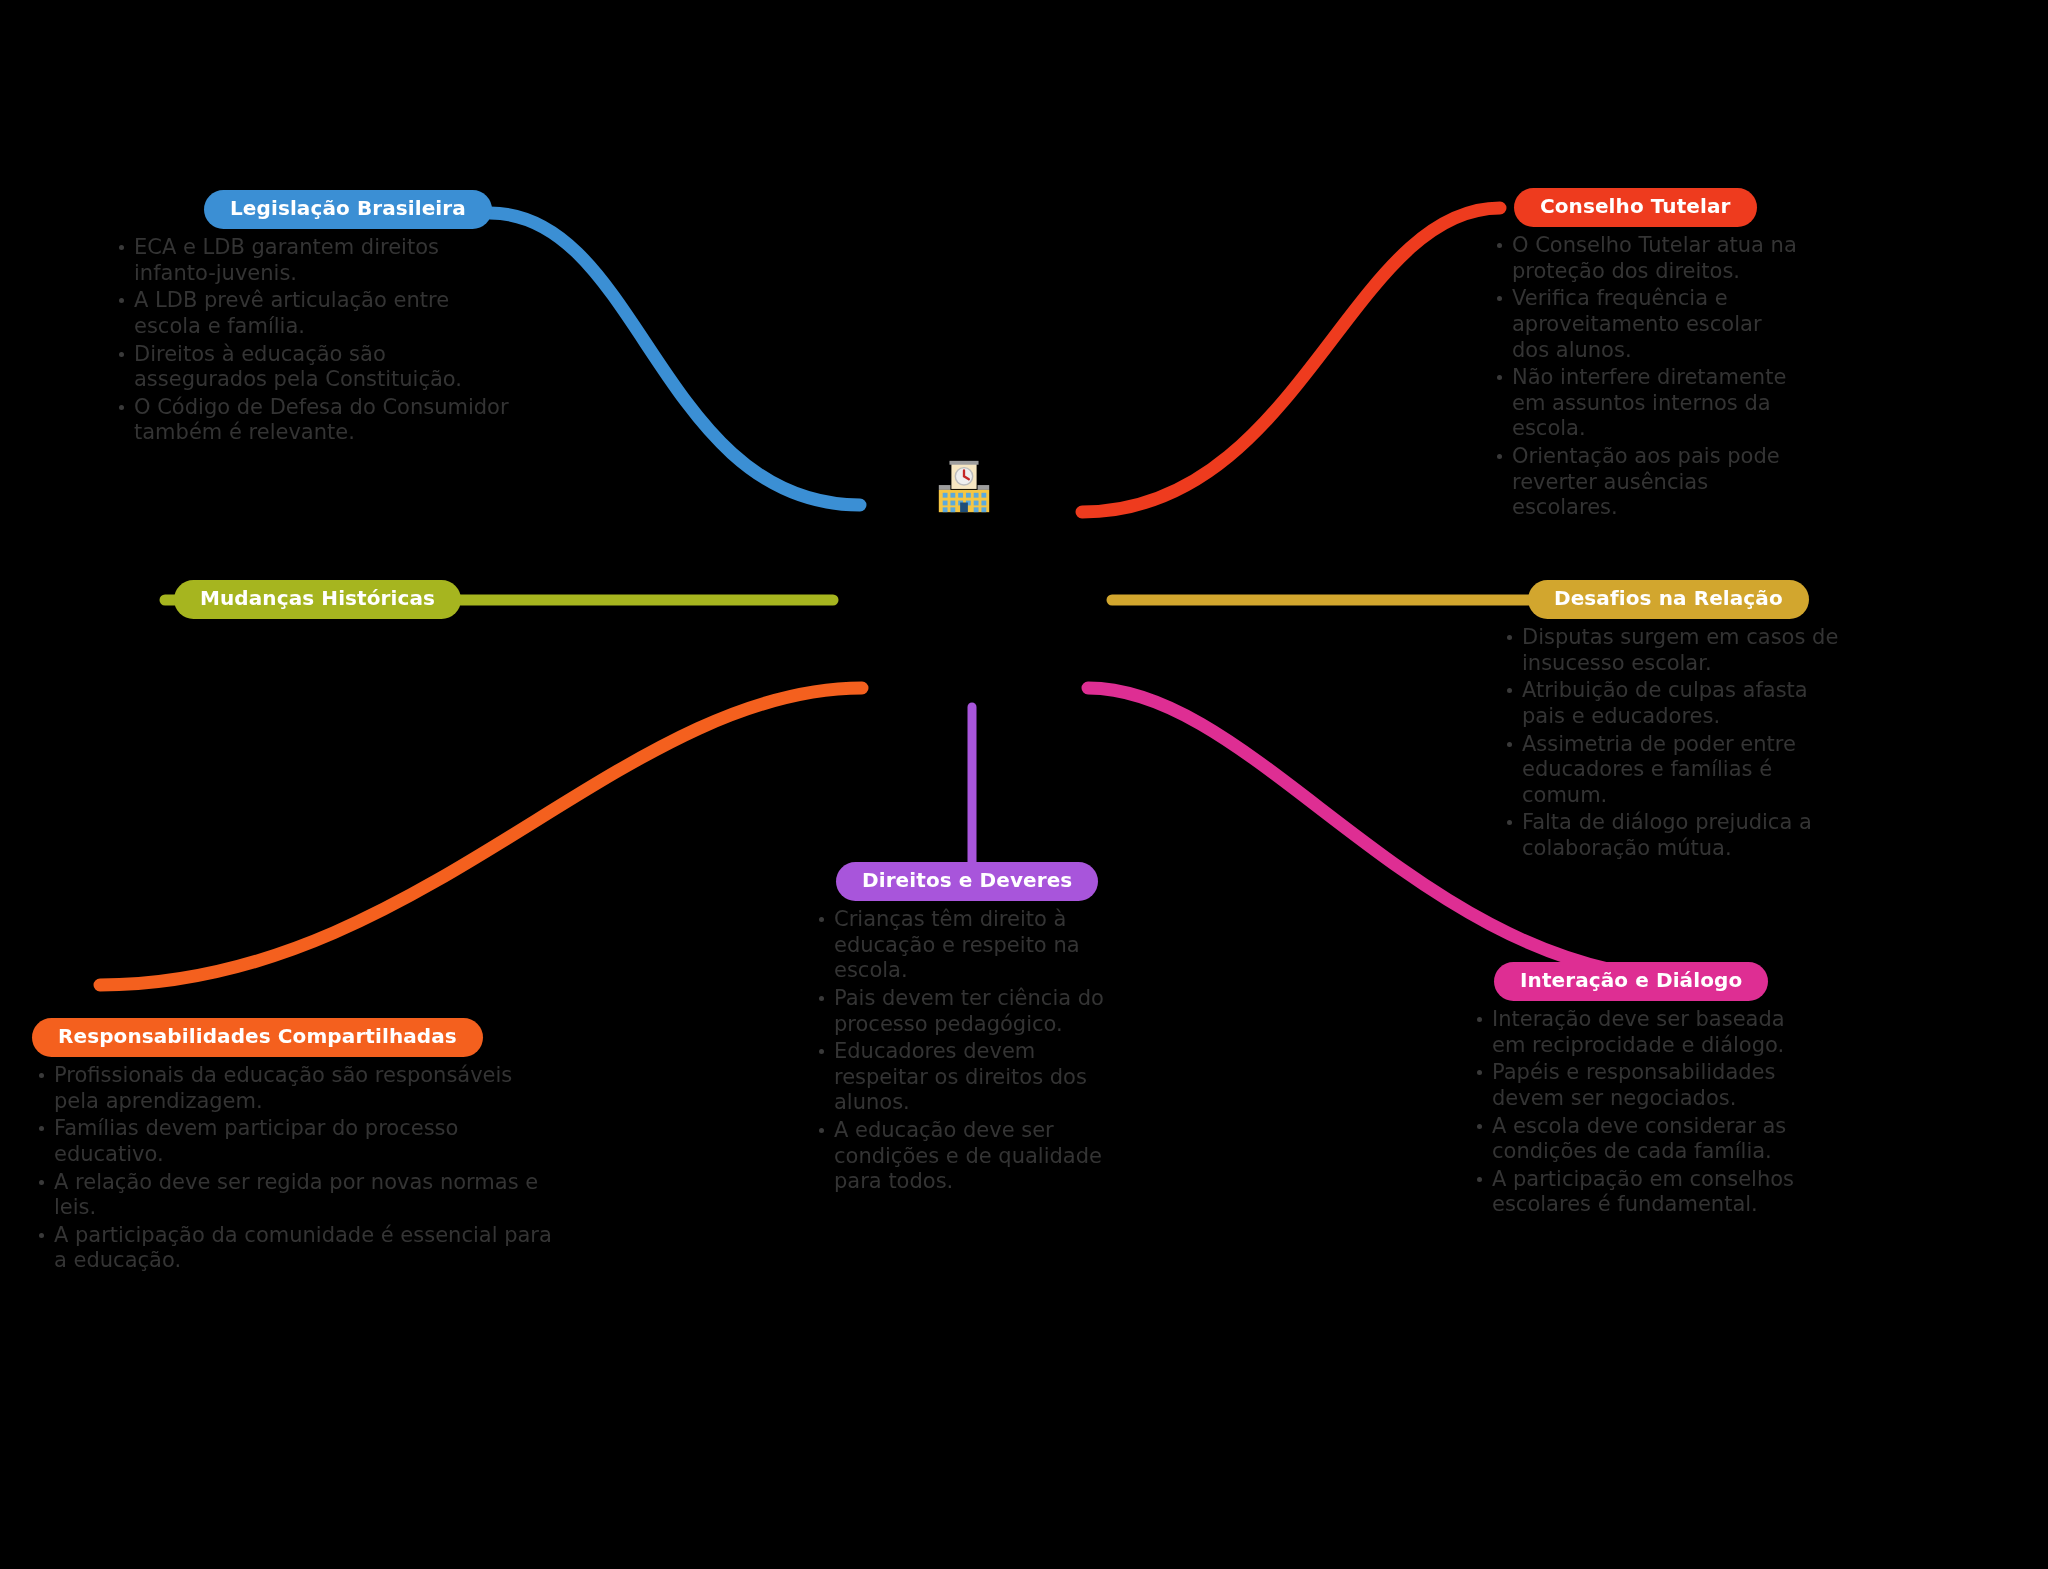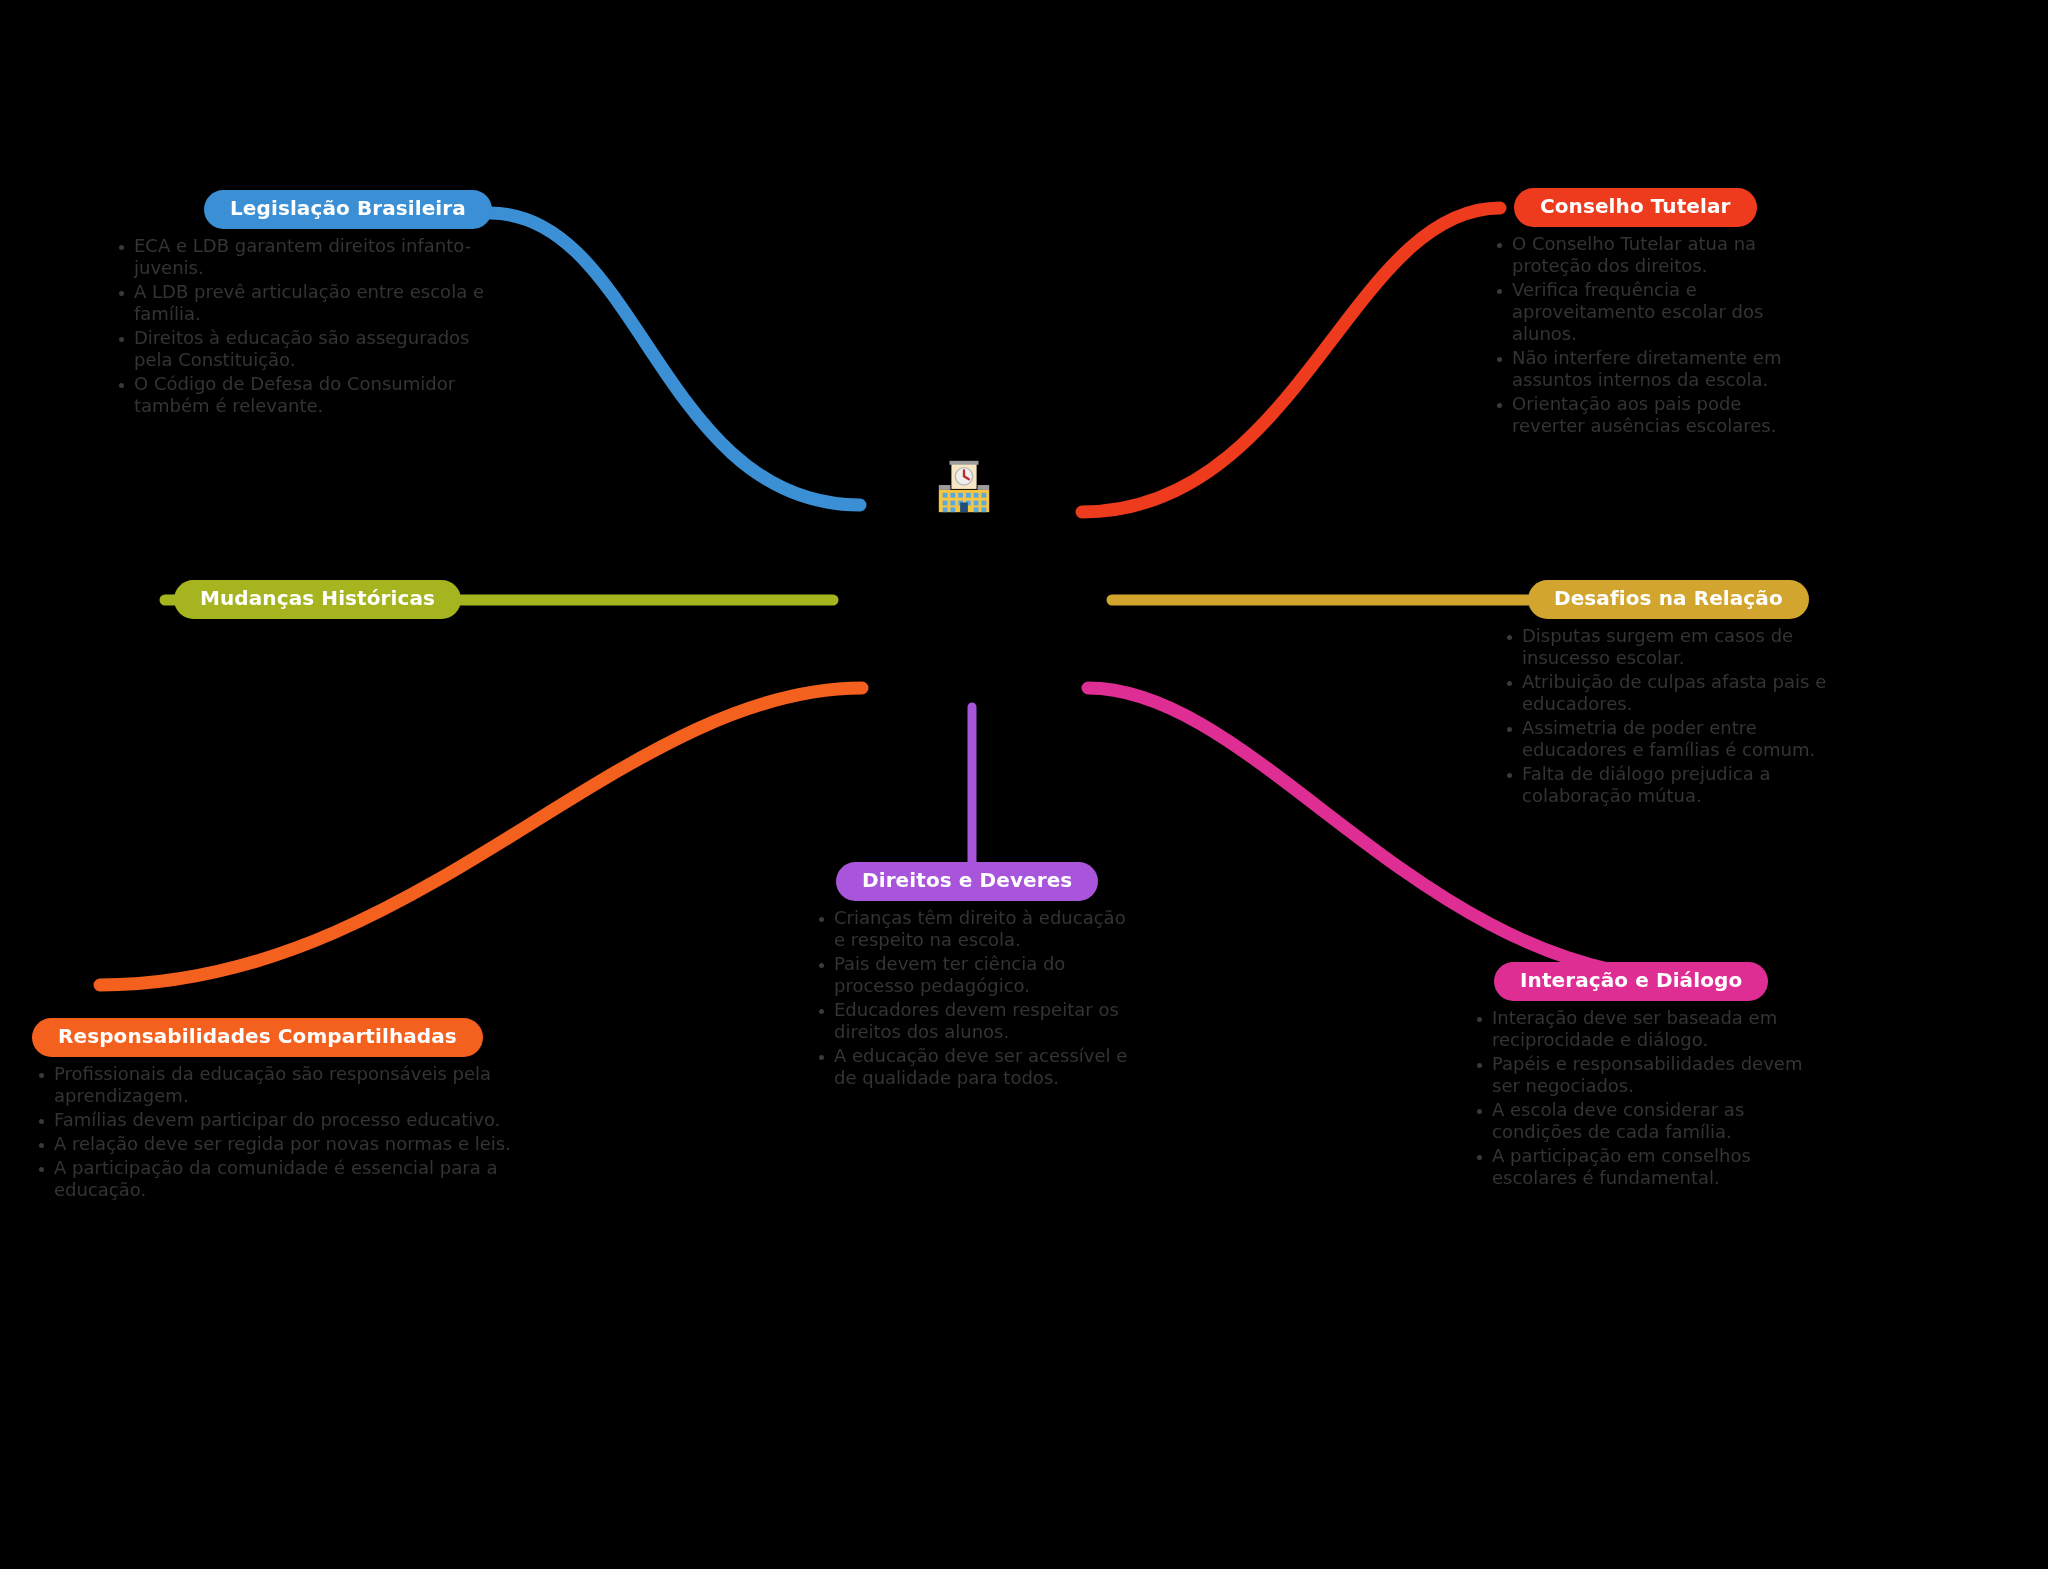--- a/index.html
+++ b/index.html
@@ -65,21 +65,21 @@
 
   .branch-list {
     list-style: none;
     margin: 6px 0 0 0;
     padding: 0;
   }
 
   .branch-list li {
     position: relative;
     color: #343434;
-    font-size: 18px;
+    font-size: 21px;
     line-height: 1.22;
     font-weight: 500;
     padding-left: 22px;
     margin-bottom: 2px;
   }
   .branch-list li::before {
     content: "";
     position: absolute;
     left: 7px;
     top: 10px;
@@ -194,21 +194,21 @@
       <li>A participação da comunidade é essencial para a educação.</li>
     </ul>
   </div>
 
   <div class="branch" style="left:812px; top:862px; width:320px;">
     <div class="branch-header hdr-indent-3" style="background:#A855DB;text-align:right;">Direitos e Deveres</div>
     <ul class="branch-list">
       <li>Crianças têm direito à educação e respeito na escola.</li>
       <li>Pais devem ter ciência do processo pedagógico.</li>
       <li>Educadores devem respeitar os direitos dos alunos.</li>
-      <li>A educação deve ser acessível e de qualidade para todos.</li>
+      <li>A educação deve ser condições e de qualidade para todos.</li>
     </ul>
   </div>
 
   <div class="branch" style="left:1470px; top:962px; width:340px;">
     <div class="branch-header hdr-indent-3" style="background:#DE2E93;">Interação e Diálogo</div>
     <ul class="branch-list">
       <li>Interação deve ser baseada em reciprocidade e diálogo.</li>
       <li>Papéis e responsabilidades devem ser negociados.</li>
       <li>A escola deve considerar as condições de cada família.</li>
       <li>A participação em conselhos escolares é fundamental.</li>

